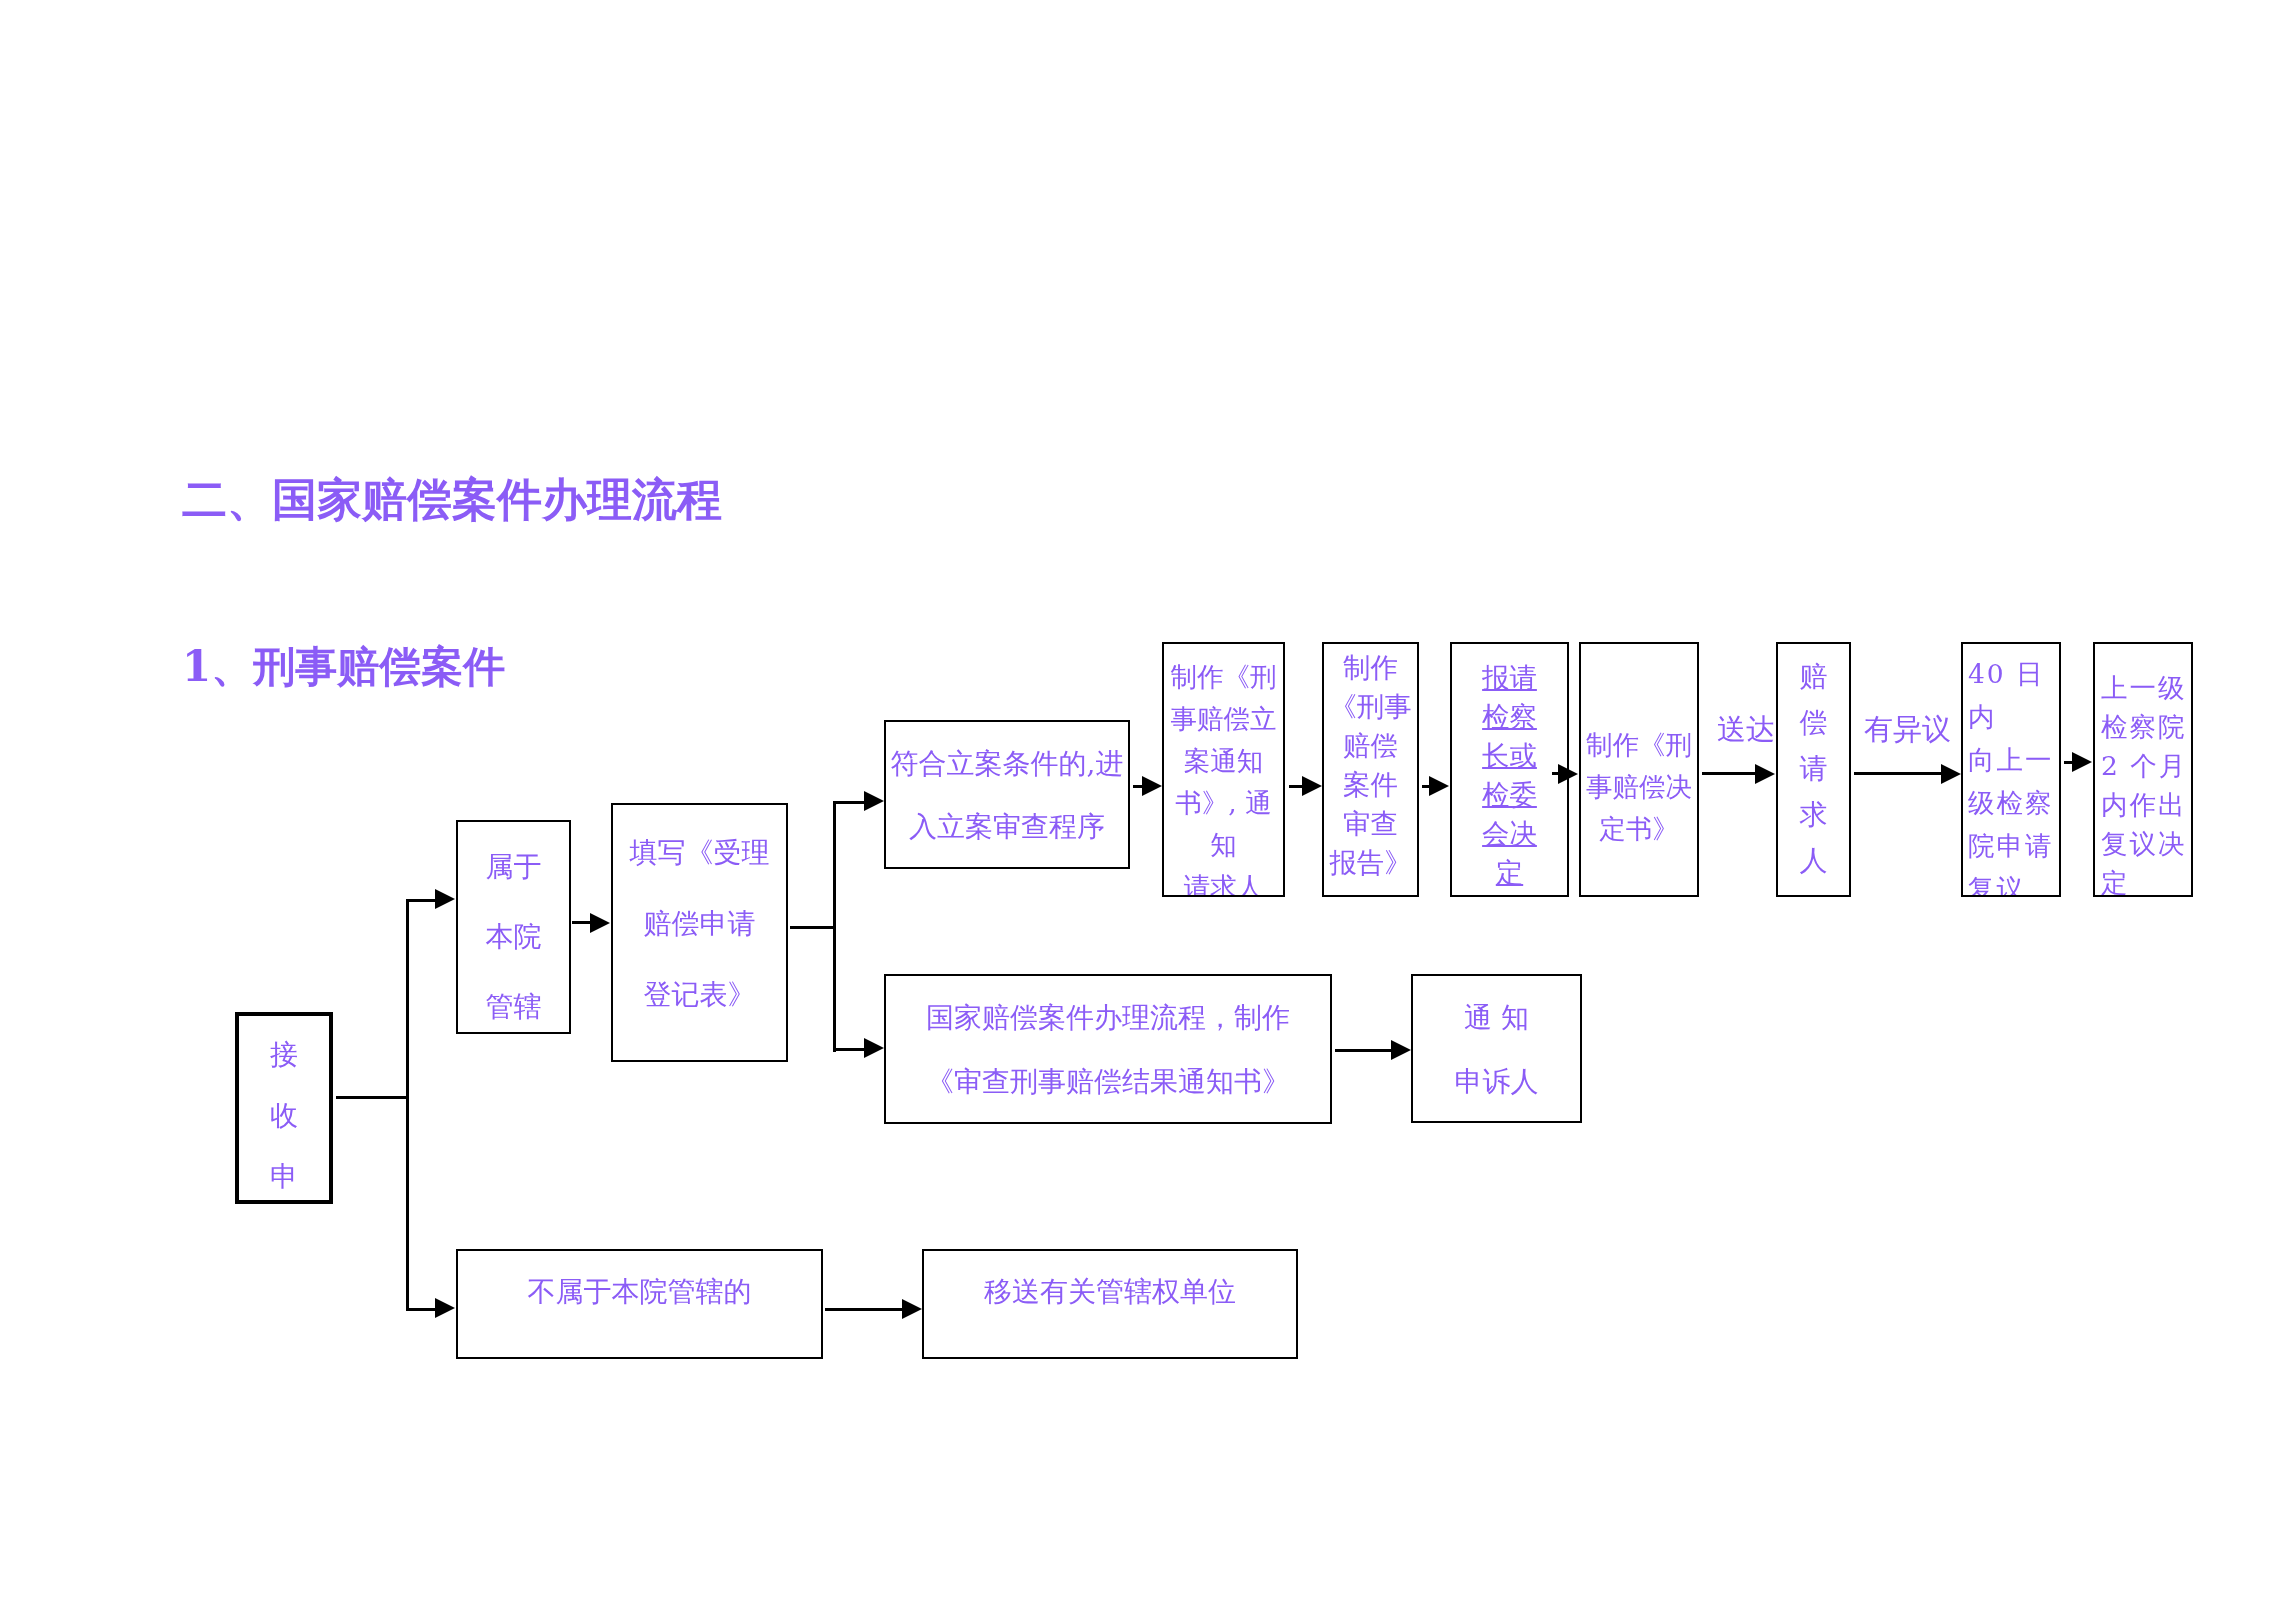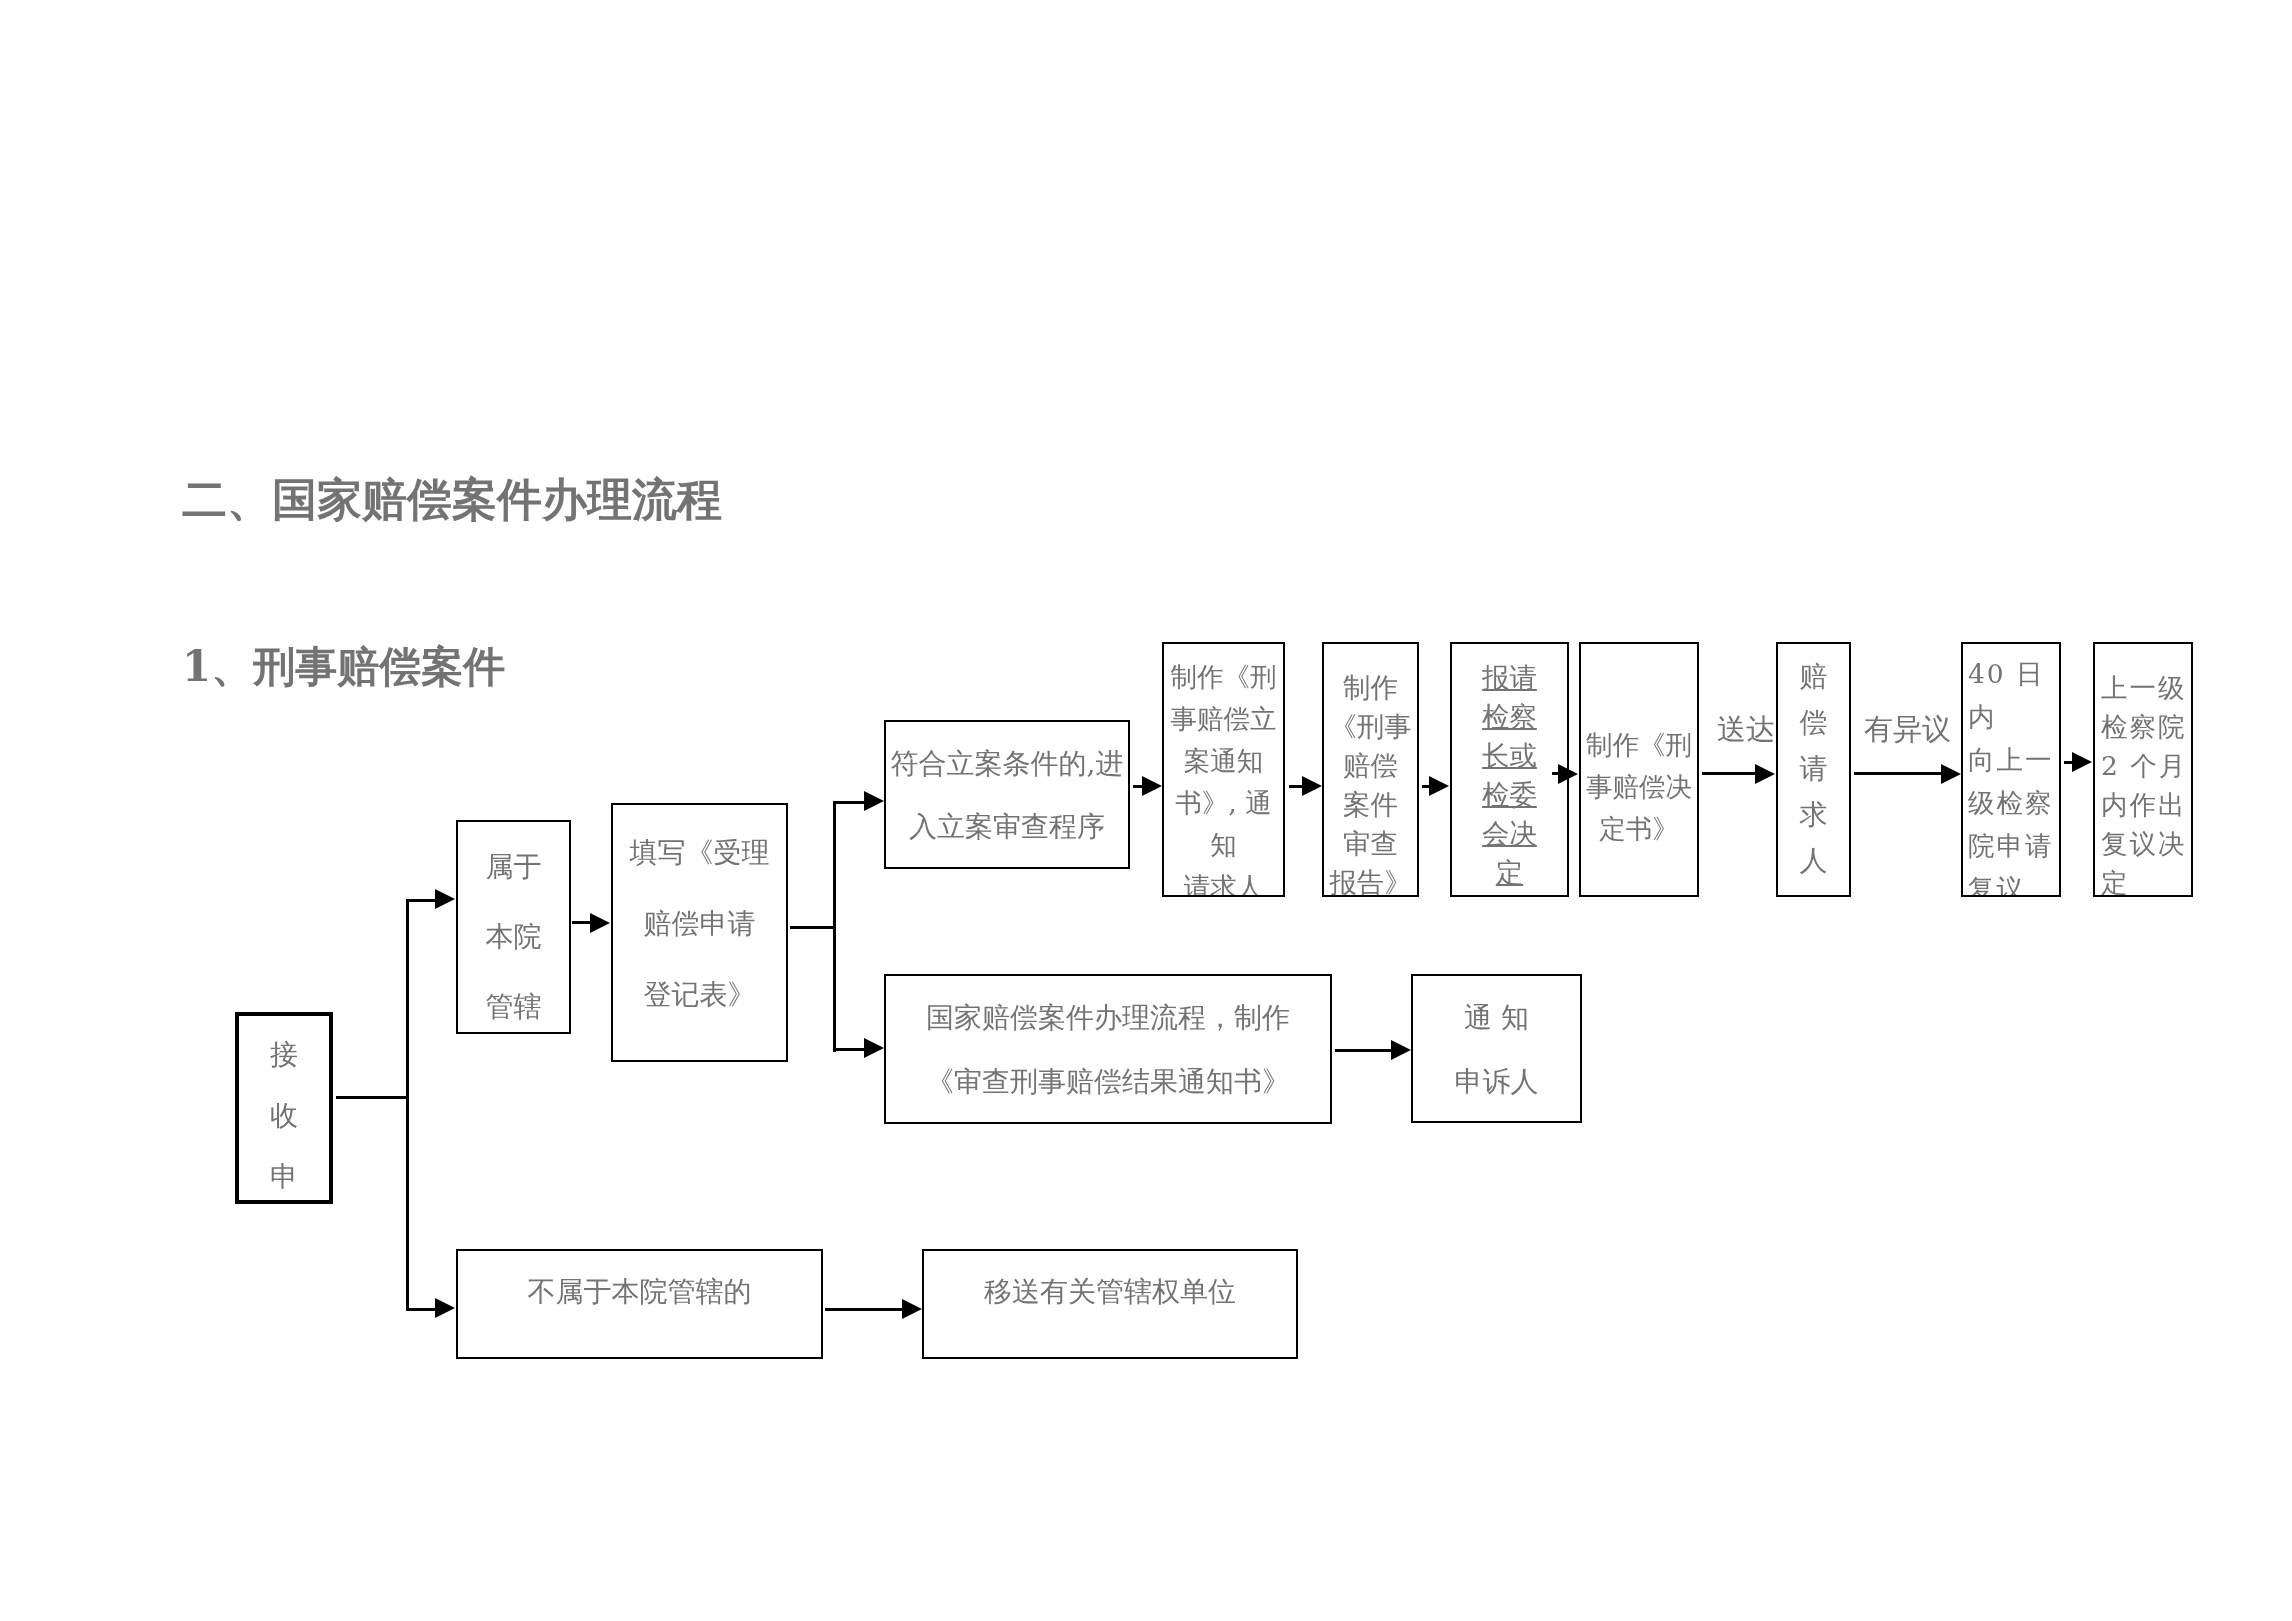--- a/index.html
+++ b/index.html
@@ -2,21 +2,21 @@
 <html><head>
 <meta charset="utf-8">
 <style>
   html,body{margin:0;padding:0;background:#ffffff;}
   .page{
     position:relative;
     width:2293px;
     height:1621px;
     background:#ffffff;
     font-family:"DejaVu Serif","Liberation Serif",serif;
-    color:#737373;
+    color:#8b5cf6;
     overflow:hidden;
   }
   .heading{
     position:absolute;
     margin:0;
     font-weight:bold;
     white-space:nowrap;
   }
   .box{
     position:absolute;
@@ -65,21 +65,21 @@
 
   <div class="box" style="left:884px;top:720px;width:246px;height:149px;padding-top:9.8px;line-height:63px;">符合立案条件的,进
 入立案审查程序</div>
 
   <div class="box" style="left:1162px;top:642px;width:123px;height:255px;padding-top:11.8px;font-size:26.5px;line-height:42px;">制作《刑
 事赔偿立
 案通知
 书》, 通知
 请求人</div>
 
-  <div class="box" style="left:1322px;top:642px;width:97px;height:255px;padding-top:24px;font-size:27.4px;line-height:39px;">制作
+  <div class="box" style="left:1322px;top:642px;width:97px;height:255px;padding-top:4px;font-size:27.4px;line-height:39px;">制作
 《刑事
 赔偿
 案件
 审查
 报告》</div>
 
   <div class="box" style="left:1450px;top:642px;width:119px;height:255px;padding-top:13.7px;font-size:27.4px;line-height:39px;text-decoration:underline;">报请
 检察
 长或
 检委

